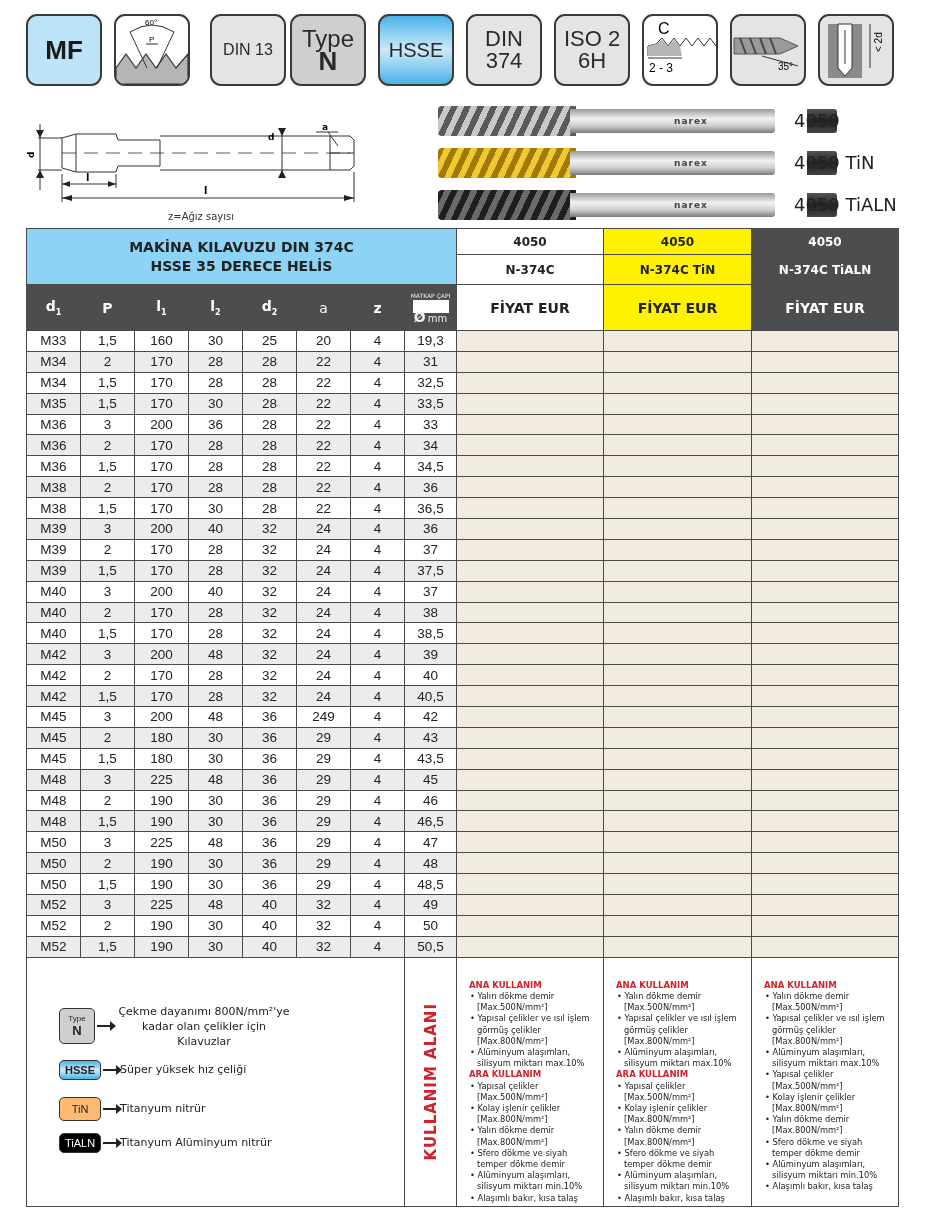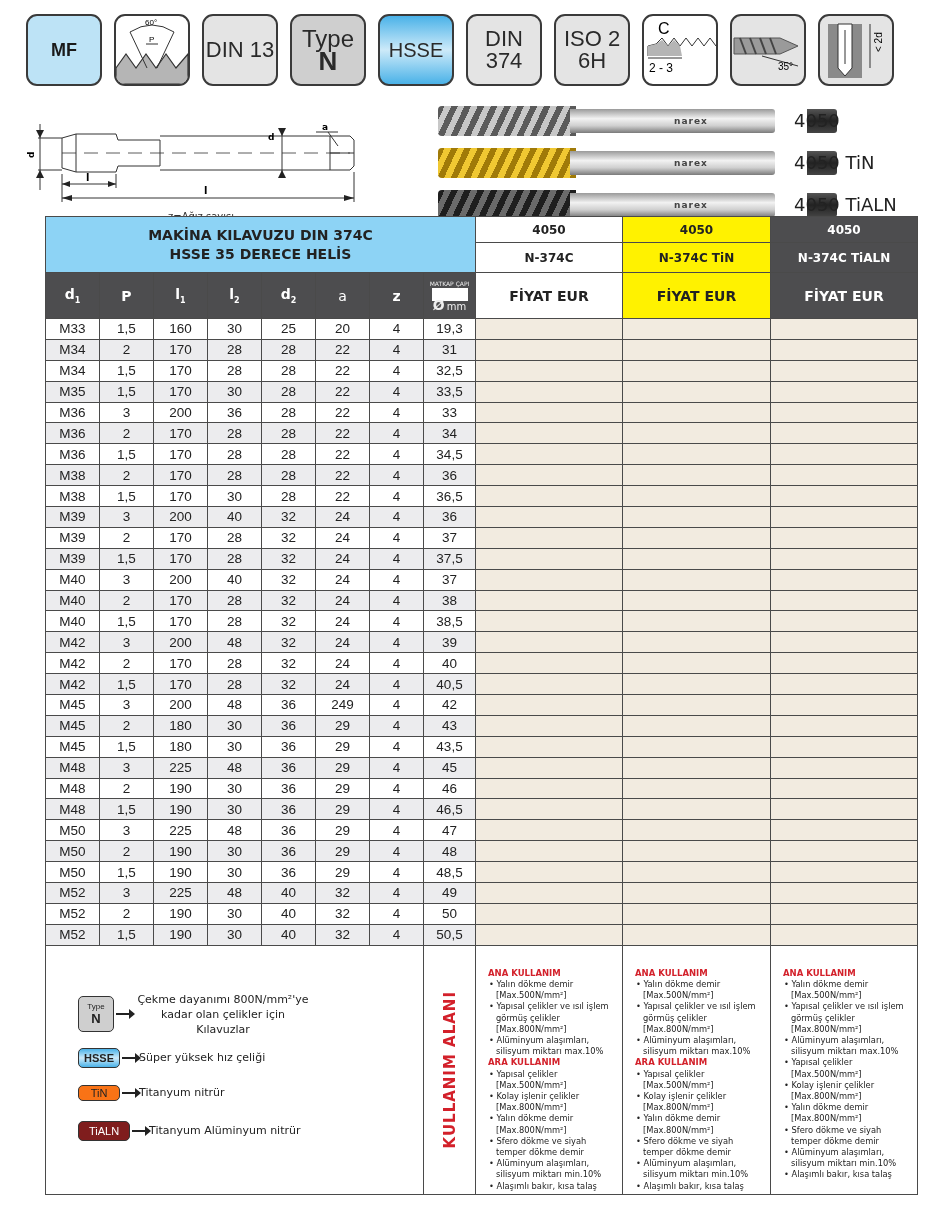--- a/index.html
+++ b/index.html
@@ -6,22 +6,22 @@
   html, body { width: 925px; height: 1231px; background: #ffffff; overflow: hidden; }
   body { font-family: "DejaVu Sans", sans-serif; color: #222; position: relative; }
 
   
   .icons { position: absolute; top: 14px; left: 26px; height: 72px; }
   .ib { position: absolute; top: 0; width: 76px; height: 72px; border: 2px solid #3a3a3a; border-radius: 11px;
         background: #e4e4e4; display: flex; flex-direction: column; align-items: center; justify-content: center;
         font-family: "Liberation Sans", sans-serif; color: #2a2a2a; overflow: hidden; }
   .ib .t1 { font-size: 22px; line-height: 22px; }
   .ib .t2 { font-size: 22px; line-height: 22px; }
-  .ib.mf { background: #bde3f6; font-weight: bold; font-size: 18px; color: #1a1a1a; }
-  .ib.din13 { font-size: 22px; }
+  .ib.mf { background: #bde3f6; font-weight: bold; font-size: 26px; color: #1a1a1a; }
+  .ib.din13 { font-size: 16px; margin-left: 8px; }
   .ib.typeN { background: #cfcfcf; }
   .ib.typeN .t1 { font-size: 24px; }
   .ib.typeN .t2 { font-size: 26px; font-weight: bold; }
   .ib.hsse { background: linear-gradient(#4ab2e8, #cdeaf9 50%, #4ab2e8); font-size: 20px; }
   .ib.white { background: #ffffff; }
   .ib svg { display: block; }
 
   
   .drawing { position: absolute; left: 20px; top: 110px; width: 340px; height: 100px; }
   .caption { position: absolute; left: 168px; top: 211px; font-size: 10px; color: #333; }
@@ -31,21 +31,21 @@
   .prow { position: absolute; left: 0; width: 470px; height: 36px; }
   .tap { position: absolute; left: 0; top: 4px; width: 399px; height: 30px; }
   .tap .flute { position: absolute; left: 0; top: 0; width: 138px; height: 30px; border-radius: 4px 0 0 4px; }
   .tap .shank { position: absolute; left: 132px; top: 3px; width: 205px; height: 24px;
                 background: linear-gradient(#9a9a9a, #f2f2f2 40%, #cfcfcf 70%, #7a7a7a); border-radius: 0 3px 3px 0; }
   .tap .square { position: absolute; right: 0; top: 3px; width: 30px; height: 24px; background: linear-gradient(#555, #222 50%, #444); border-radius: 0 3px 3px 0; }
   .tap .logo { position: absolute; left: 236px; top: 10px; font-size: 9px; font-weight: bold; color: #444; letter-spacing: 1px; font-family: "DejaVu Sans", sans-serif; }
   .plabel { position: absolute; left: 356px; top: 8px; font-size: 18px; color: #222; font-family: "DejaVu Sans", sans-serif; }
 
   
-  .main { position: absolute; left: 26px; top: 216px; width: 872px; margin-left: 19px; }
+  .main { position: absolute; left: 26px; top: 228px; width: 872px; }
   table { border-collapse: collapse; table-layout: fixed; width: 872px; }
   td, th { border: 1px solid #4a4a4a; text-align: center; vertical-align: middle; }
   .hdr-title { background: #8dd3f5; font-weight: bold; font-size: 14px; line-height: 19px; color: #222; }
   .hdr-code { font-weight: bold; font-size: 12px; height: 26px; }
   .c-white { background: #ffffff; color: #222; }
   .c-yellow { background: #fff200; color: #222; }
   .c-dark { background: #4d4d4f; color: #ffffff; }
   .colhead th { background: #4d4d4f; color: #fff; font-weight: bold; font-size: 14px; height: 46px; }
   .colhead th.price-white { background: #fff; color: #222; }
   .colhead th.price-yellow { background: #fff200; color: #222; }
@@ -676,26 +676,26 @@
               </div>
               <span class="arrow"></span>
               <span class="ltext" style="width:180px">Çekme dayanımı 800N/mm²'ye kadar olan çelikler için Kılavuzlar</span>
             </div>
             <div class="lg" style="top:102px">
               <div class="lbadge" style="width:42px;height:20px;background:linear-gradient(#4ab2e8,#cdeaf9 50%,#4ab2e8);font-size:11px;font-weight:bold;">HSSE</div>
               <span class="arrow"></span>
               <span class="ltext">Süper yüksek hız çeliği</span>
             </div>
             <div class="lg" style="top:139px">
-              <div class="lbadge" style="width:42px;height:16px;background:#f97316;font-size:11px;">TiN</div>
+              <div class="lbadge" style="width:42px;height:24px;background:#fdba74;font-size:11px;">TiN</div>
               <span class="arrow"></span>
               <span class="ltext">Titanyum nitrür</span>
             </div>
             <div class="lg" style="top:175px">
-              <div class="lbadge" style="width:52px;height:20px;background:#7f1d1d;color:#fff;font-size:11px;">TiALN</div>
+              <div class="lbadge" style="width:42px;height:20px;background:#000000;color:#fff;font-size:11px;">TiALN</div>
               <span class="arrow"></span>
               <span class="ltext">Titanyum Alüminyum nitrür</span>
             </div>
           </div>
         </td>
         <td style="vertical-align:middle">
           <div class="kullanim">KULLANIM ALANI</div>
         </td>
         <td>
             <div class="usage" id="usage0">

